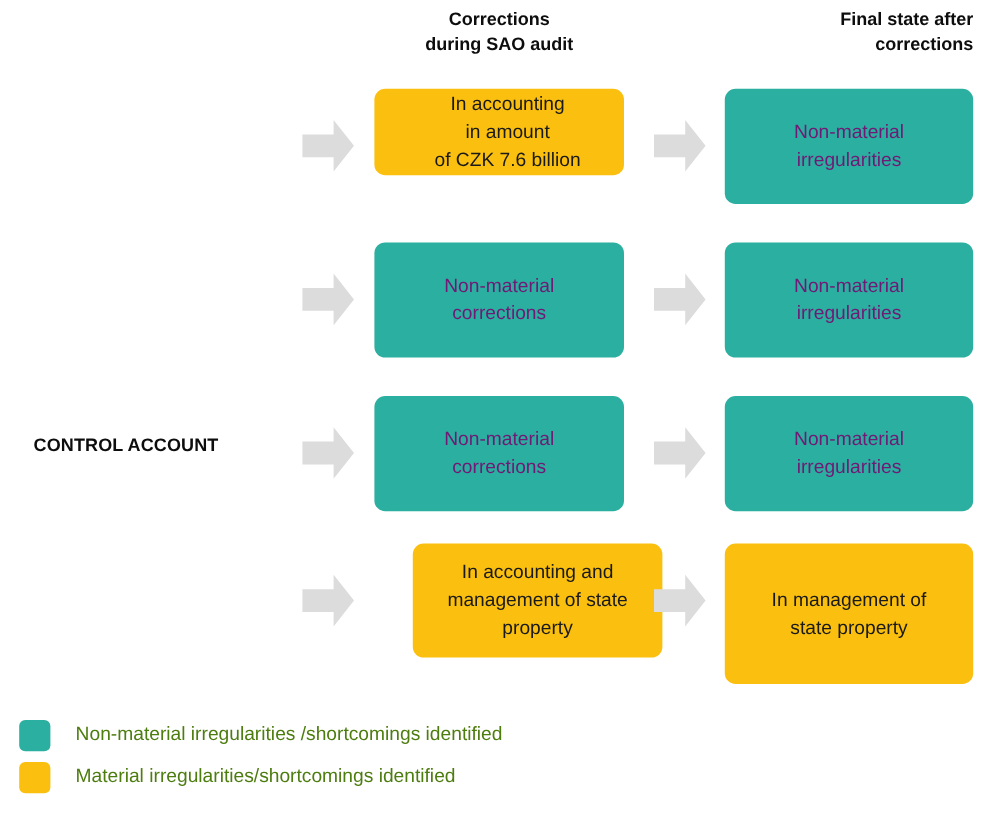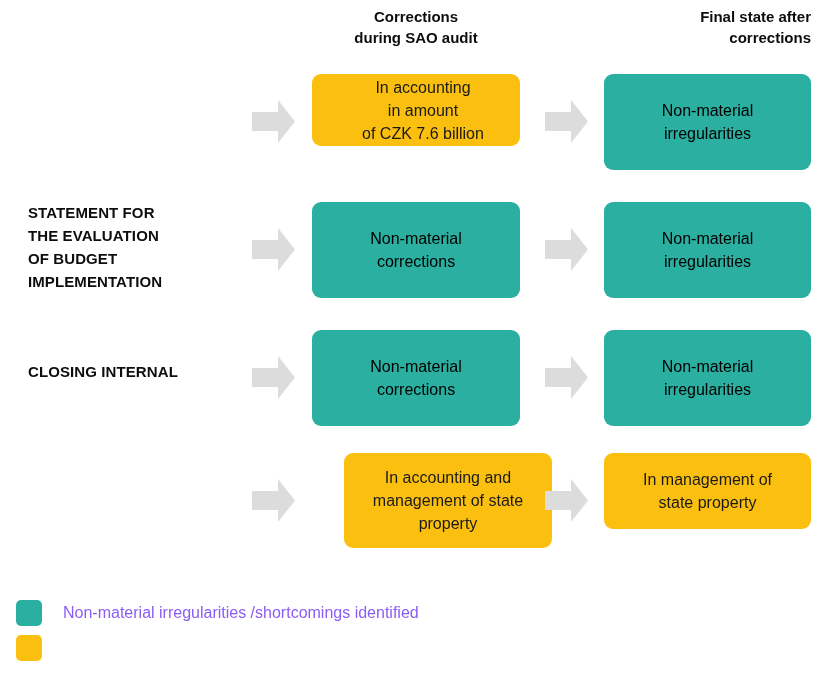--- a/index.html
+++ b/index.html
@@ -52,21 +52,21 @@
     display: flex;
     align-items: center;
     justify-content: center;
     text-align: center;
     font-size: 16px;
     line-height: 23px;
     white-space: pre-line;
     padding: 0 10px;
     box-sizing: border-box;
   }
-  .box.teal   { background: #2bafa0; color: #000000; }
+  .box.teal   { background: #2bafa0; color: #701a75; }
   .box.yellow { background: #fbc00f; color: #1a1a1a; }
 
   .col1 { left: 312px; width: 208px; }
   .col2 { left: 604px; width: 207px; }
 
   
   .arrow {
     position: absolute;
     width: 47px;
     height: 47px;
@@ -92,21 +92,21 @@
   .legend-swatch {
     width: 26px;
     height: 26px;
     border-radius: 5px;
     flex: 0 0 auto;
   }
   .legend-text {
     margin-left: 21px;
     font-size: 16px;
     line-height: 20px;
-    color: #8b5cf6;
+    color: #4d7c0f;
     white-space: pre;
   }
 </style>
 </head>
 <body>
 
 <div id="header-col-corrections" class="col-header">Corrections
 during SAO audit</div>
 
 <div id="header-col-final" class="col-header">Final state after
@@ -128,24 +128,20 @@
     <svg viewBox="0 0 47 47" xmlns="http://www.w3.org/2000/svg" aria-hidden="true">
       <path d="M2 14 L28 14 L28 2 L45 23.5 L28 45 L28 33 L2 33 Z" fill="#DCDCDC"></path>
     </svg>
   </div>
 
   <div class="box col2 teal" style="top:0px;height:96px;">Non-material
 irregularities</div>
 </div>
 
 <div class="row" style="top:202px;height:96px;">
-  <div class="row-label" style="top:-1px;">STATEMENT FOR
-THE EVALUATION
-OF BUDGET
-IMPLEMENTATION</div>
 
   <div class="arrow arrow-col1" style="top:24px;">
     <svg viewBox="0 0 47 47" xmlns="http://www.w3.org/2000/svg" aria-hidden="true">
       <path d="M2 14 L28 14 L28 2 L45 23.5 L28 45 L28 33 L2 33 Z" fill="#DCDCDC"></path>
     </svg>
   </div>
 
   <div class="box col1 teal" style="top:0px;height:96px;">Non-material
 corrections</div>
 
@@ -153,21 +149,21 @@
     <svg viewBox="0 0 47 47" xmlns="http://www.w3.org/2000/svg" aria-hidden="true">
       <path d="M2 14 L28 14 L28 2 L45 23.5 L28 45 L28 33 L2 33 Z" fill="#DCDCDC"></path>
     </svg>
   </div>
 
   <div class="box col2 teal" style="top:0px;height:96px;">Non-material
 irregularities</div>
 </div>
 
 <div class="row" style="top:330px;height:96px;">
-  <div class="row-label" style="top:30px;">CLOSING INTERNAL</div>
+  <div class="row-label" style="top:30px;">CONTROL ACCOUNT</div>
 
   <div class="arrow arrow-col1" style="top:24px;">
     <svg viewBox="0 0 47 47" xmlns="http://www.w3.org/2000/svg" aria-hidden="true">
       <path d="M2 14 L28 14 L28 2 L45 23.5 L28 45 L28 33 L2 33 Z" fill="#DCDCDC"></path>
     </svg>
   </div>
 
   <div class="box col1 teal" style="top:0px;height:96px;">Non-material
 corrections</div>
 
@@ -192,28 +188,29 @@
   <div class="box col1 yellow" style="top:0px;height:95px;margin-left:32px;">In accounting and
 management of state
 property</div>
 
   <div class="arrow arrow-col2" style="top:24px;">
     <svg viewBox="0 0 47 47" xmlns="http://www.w3.org/2000/svg" aria-hidden="true">
       <path d="M2 14 L28 14 L28 2 L45 23.5 L28 45 L28 33 L2 33 Z" fill="#DCDCDC"></path>
     </svg>
   </div>
 
-  <div class="box col2 yellow" style="top:0px;height:76px;">In management of
+  <div class="box col2 yellow" style="top:0px;height:117px;">In management of
 state property</div>
 </div>
 
 <div id="legend">
 
   <div class="legend-row" style="top:8px;">
     <span class="legend-swatch" style="background:#2bafa0;"></span>
     <span class="legend-text">Non-material irregularities /shortcomings identified</span>
   </div>
 
   <div class="legend-row" style="top:43px;">
     <span class="legend-swatch" style="background:#fbc00f;"></span>
+    <span class="legend-text">Material irregularities/shortcomings identified</span>
   </div>
 
 </div>
 
 </body></html>

